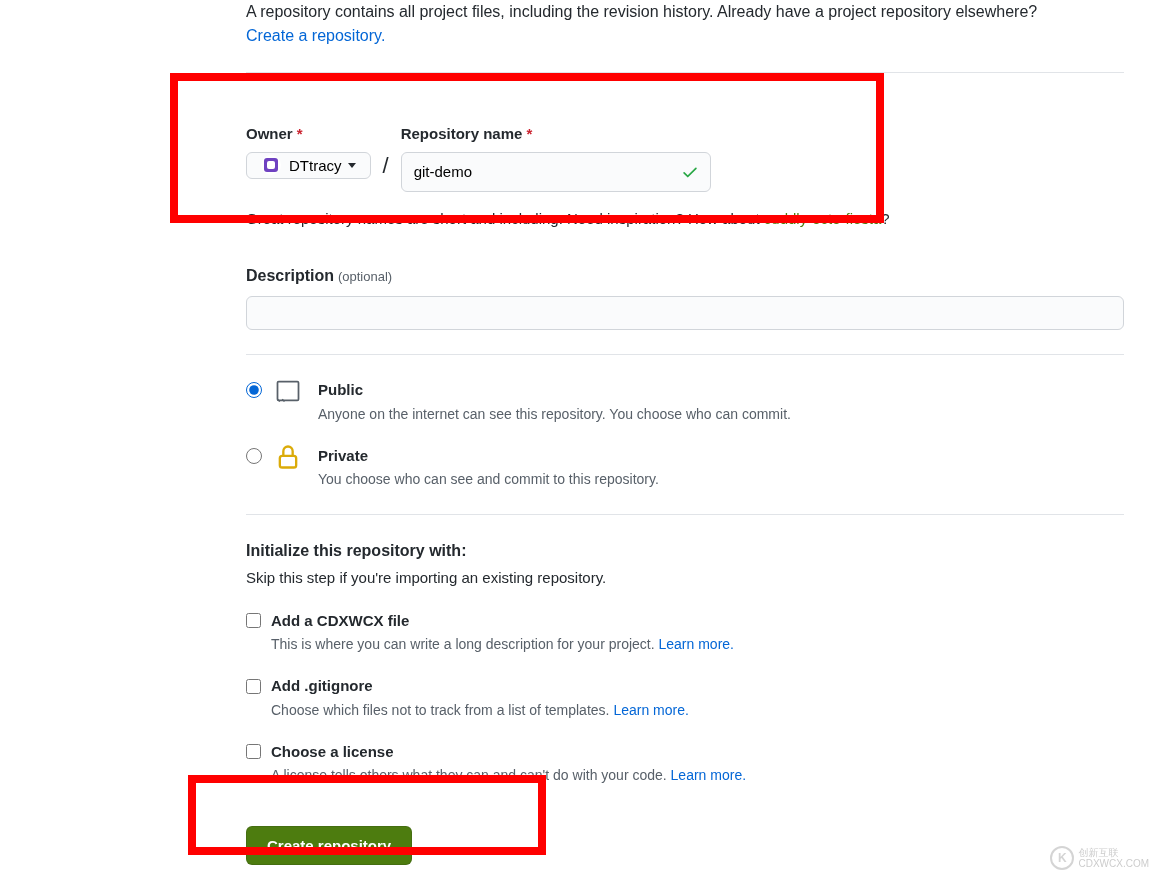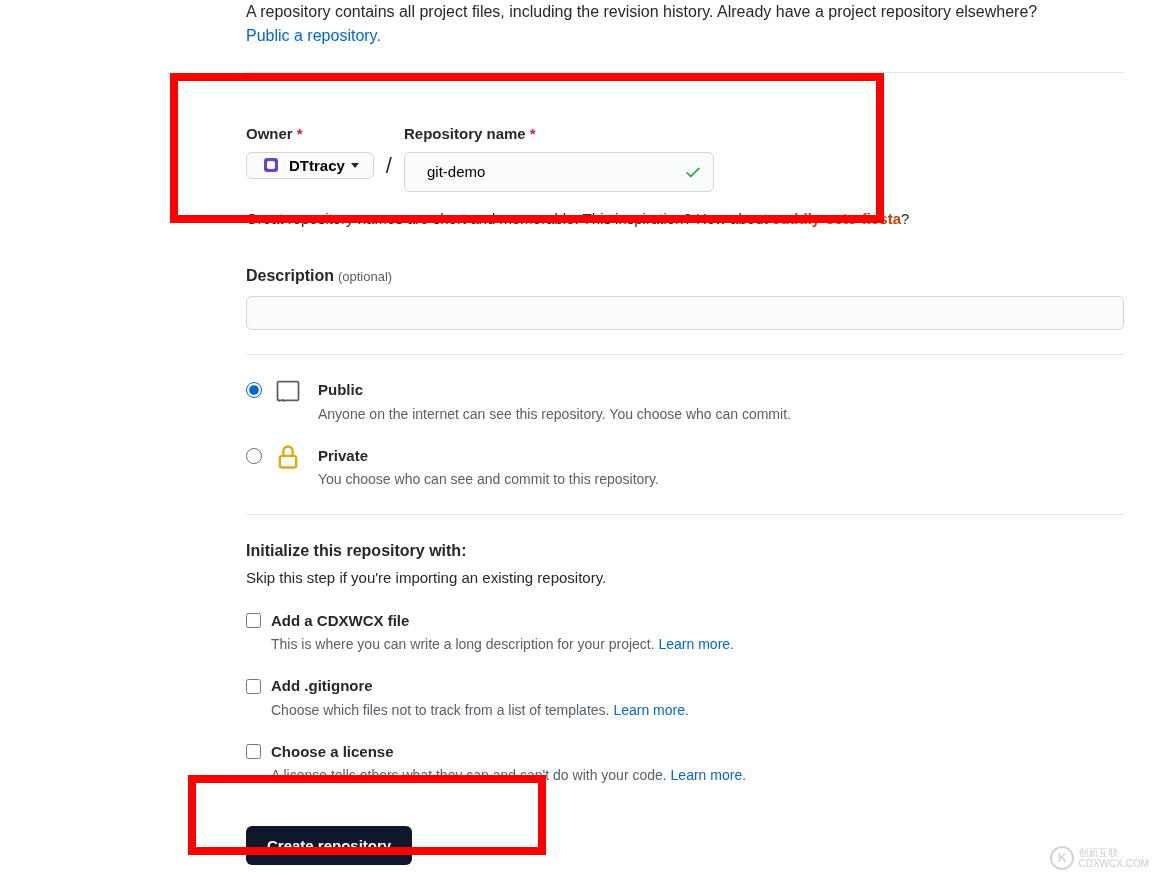--- a/index.html
+++ b/index.html
@@ -78,21 +78,21 @@
       color: #cb2431;
     }
     .owner-selector {
       display: inline-flex;
       align-items: center;
       padding: 6px 14px;
       background: #fafbfc;
       border: 1px solid #d1d5da;
       border-radius: 6px;
       font-size: 15px;
-      font-weight: 700;
+      font-weight: 400;
       cursor: pointer;
       height: 27px;
     }
     .owner-avatar {
       width: 20px;
       height: 20px;
       background: #fff;
       border-radius: 50%;
       margin-right: 8px;
       display: flex;
@@ -126,21 +126,21 @@
       border-right: 4px solid transparent;
       border-top: 5px solid #24292e;
     }
     .slash {
       font-size: 22px;
       color: #24292e;
       padding-top: 26px;
       margin: 0 4px;
     }
     .repo-name-input {
-      padding: 7px 22px;
+      padding: 7px 12px;
       font-size: 15px;
       border: 1px solid #d1d5da;
       border-radius: 6px;
       background: #fafbfc;
       width: 310px;
       height: 40px;
     }
     .repo-name-wrapper {
       position: relative;
     }
@@ -150,22 +150,22 @@
       top: 10px;
       color: #28a745;
       font-size: 18px;
     }
     .hint-text {
       font-size: 15px;
       margin-top: 16px;
       color: #24292e;
     }
     .suggestion-link {
-      color: #c2410c;
-      font-weight: 700;
+      color: #4d7c0f;
+      font-weight: 400;
       text-decoration: none;
     }
     .description-section {
       margin-top: 34px;
     }
     .description-label {
       font-size: 16px;
       font-weight: 600;
     }
     .optional-text {
@@ -245,21 +245,21 @@
       font-weight: 600;
       font-size: 15px;
     }
     .checkbox-desc {
       margin-left: 25px;
       color: #586069;
       font-size: 14px;
       margin-top: 2px;
     }
     .create-button {
-      background: #0f172a;
+      background: #4d7c0f;
       color: #fff;
       border: 1px solid rgba(27,31,35,0.15);
       border-radius: 6px;
       padding: 10px 20px;
       font-size: 15px;
       font-weight: 600;
       cursor: pointer;
       margin-top: 20px;
     }
     .watermark {
@@ -294,21 +294,21 @@
 </head>
 <body>
 
 <div class="container">
   <div class="red-box-1"></div>
   <div class="red-box-2"></div>
 
   <p class="intro-text">
     <span>A repository contains all project files, including the revision history. Already have a project repository elsewhere?</span>
     <br>
-    <a class="link">Public a repository.</a>
+    <a class="link">Create a repository.</a>
   </p>
 
   <hr class="divider">
 
   <div class="form-section">
     <div class="owner-repo-row">
       <div class="form-group">
         <label class="form-label">
           <span>Owner</span>
           <span class="required-asterisk">*</span>
@@ -332,21 +332,21 @@
           <span class="check-icon">
             <svg width="18" height="18" viewBox="0 0 16 16" fill="#28a745">
                 <path d="M13.78 4.22a.75.75 0 010 1.06l-7.25 7.25a.75.75 0 01-1.06 0L2.22 9.28a.75.75 0 011.06-1.06L6 10.94l6.72-6.72a.75.75 0 011.06 0z"></path>
               </svg>
           </span>
         </div>
       </div>
     </div>
 
     <p class="hint-text">
-      <span>Great repository names are short and memorable. This inspiration? How about </span><a class="suggestion-link">cuddly-octo-fiesta</a><span>?</span>
+      <span>Great repository names are short and including. Need inspiration? How about </span><a class="suggestion-link">cuddly-octo-fiesta</a><span>?</span>
     </p>
 
     <div class="description-section">
       <label>
         <span class="description-label">Description</span>
         <span class="optional-text">(optional)</span>
       </label>
       <input type="text" class="description-input" value="" style="">
     </div>
 

